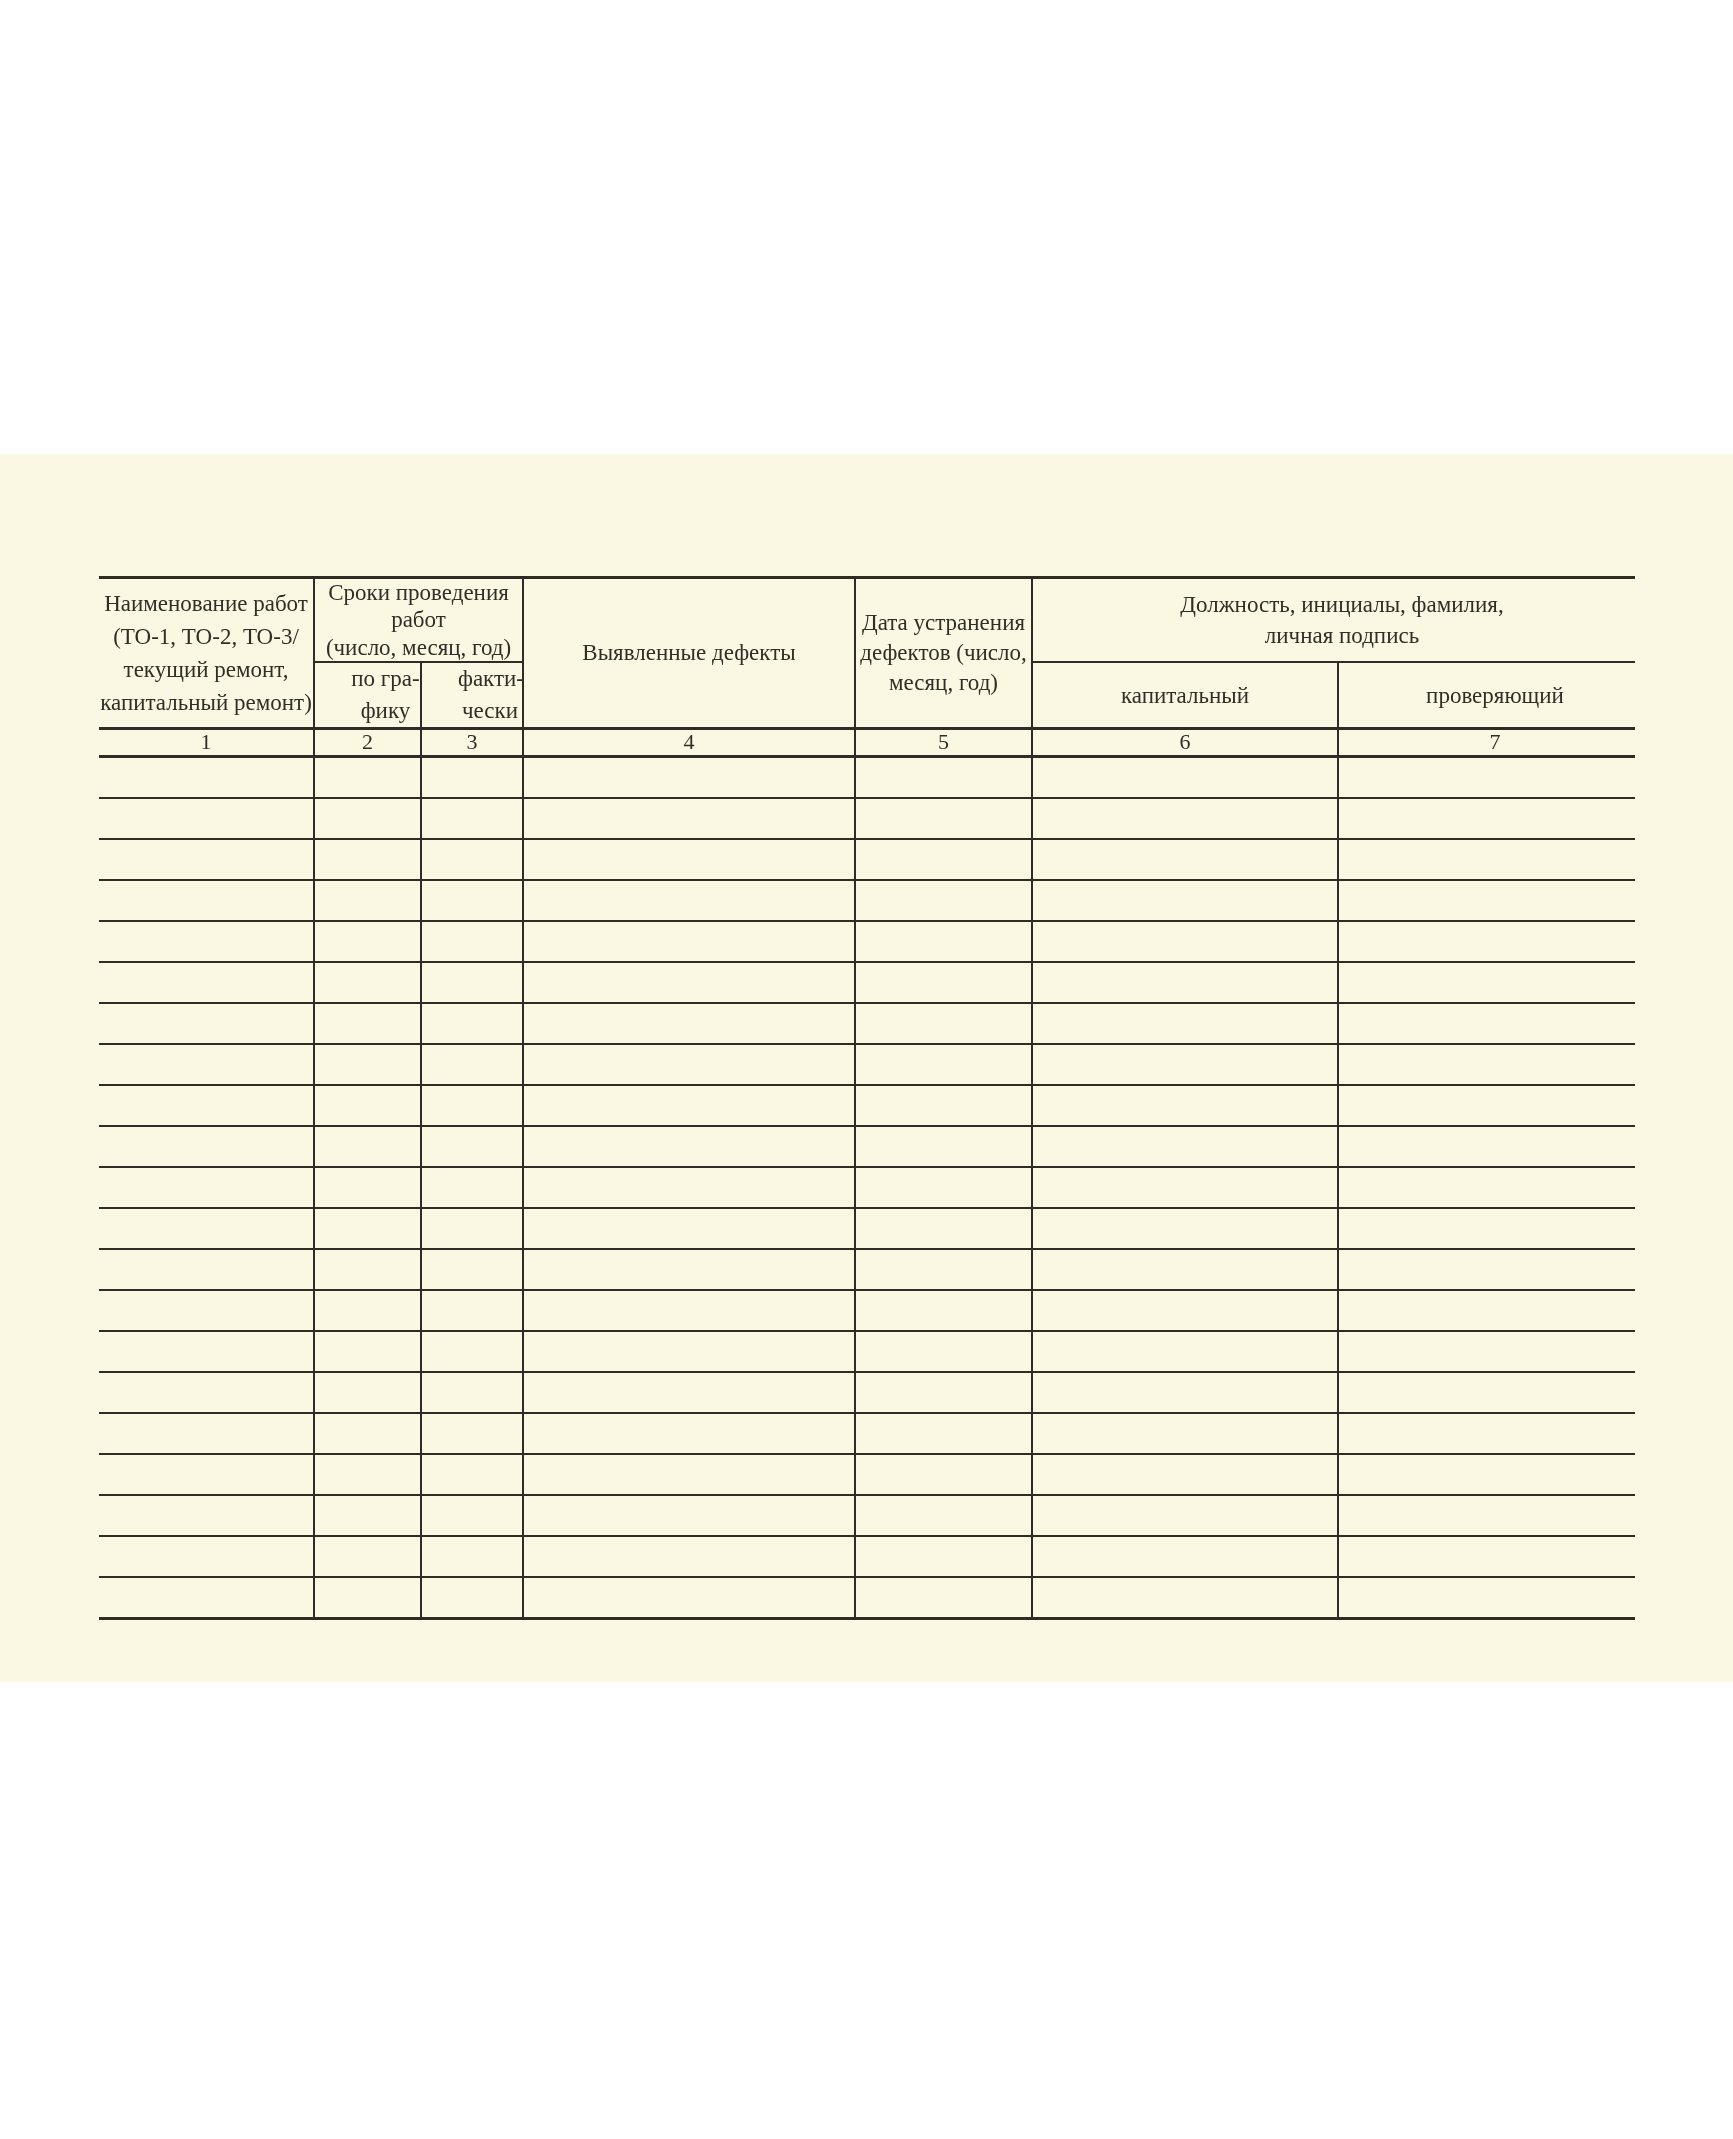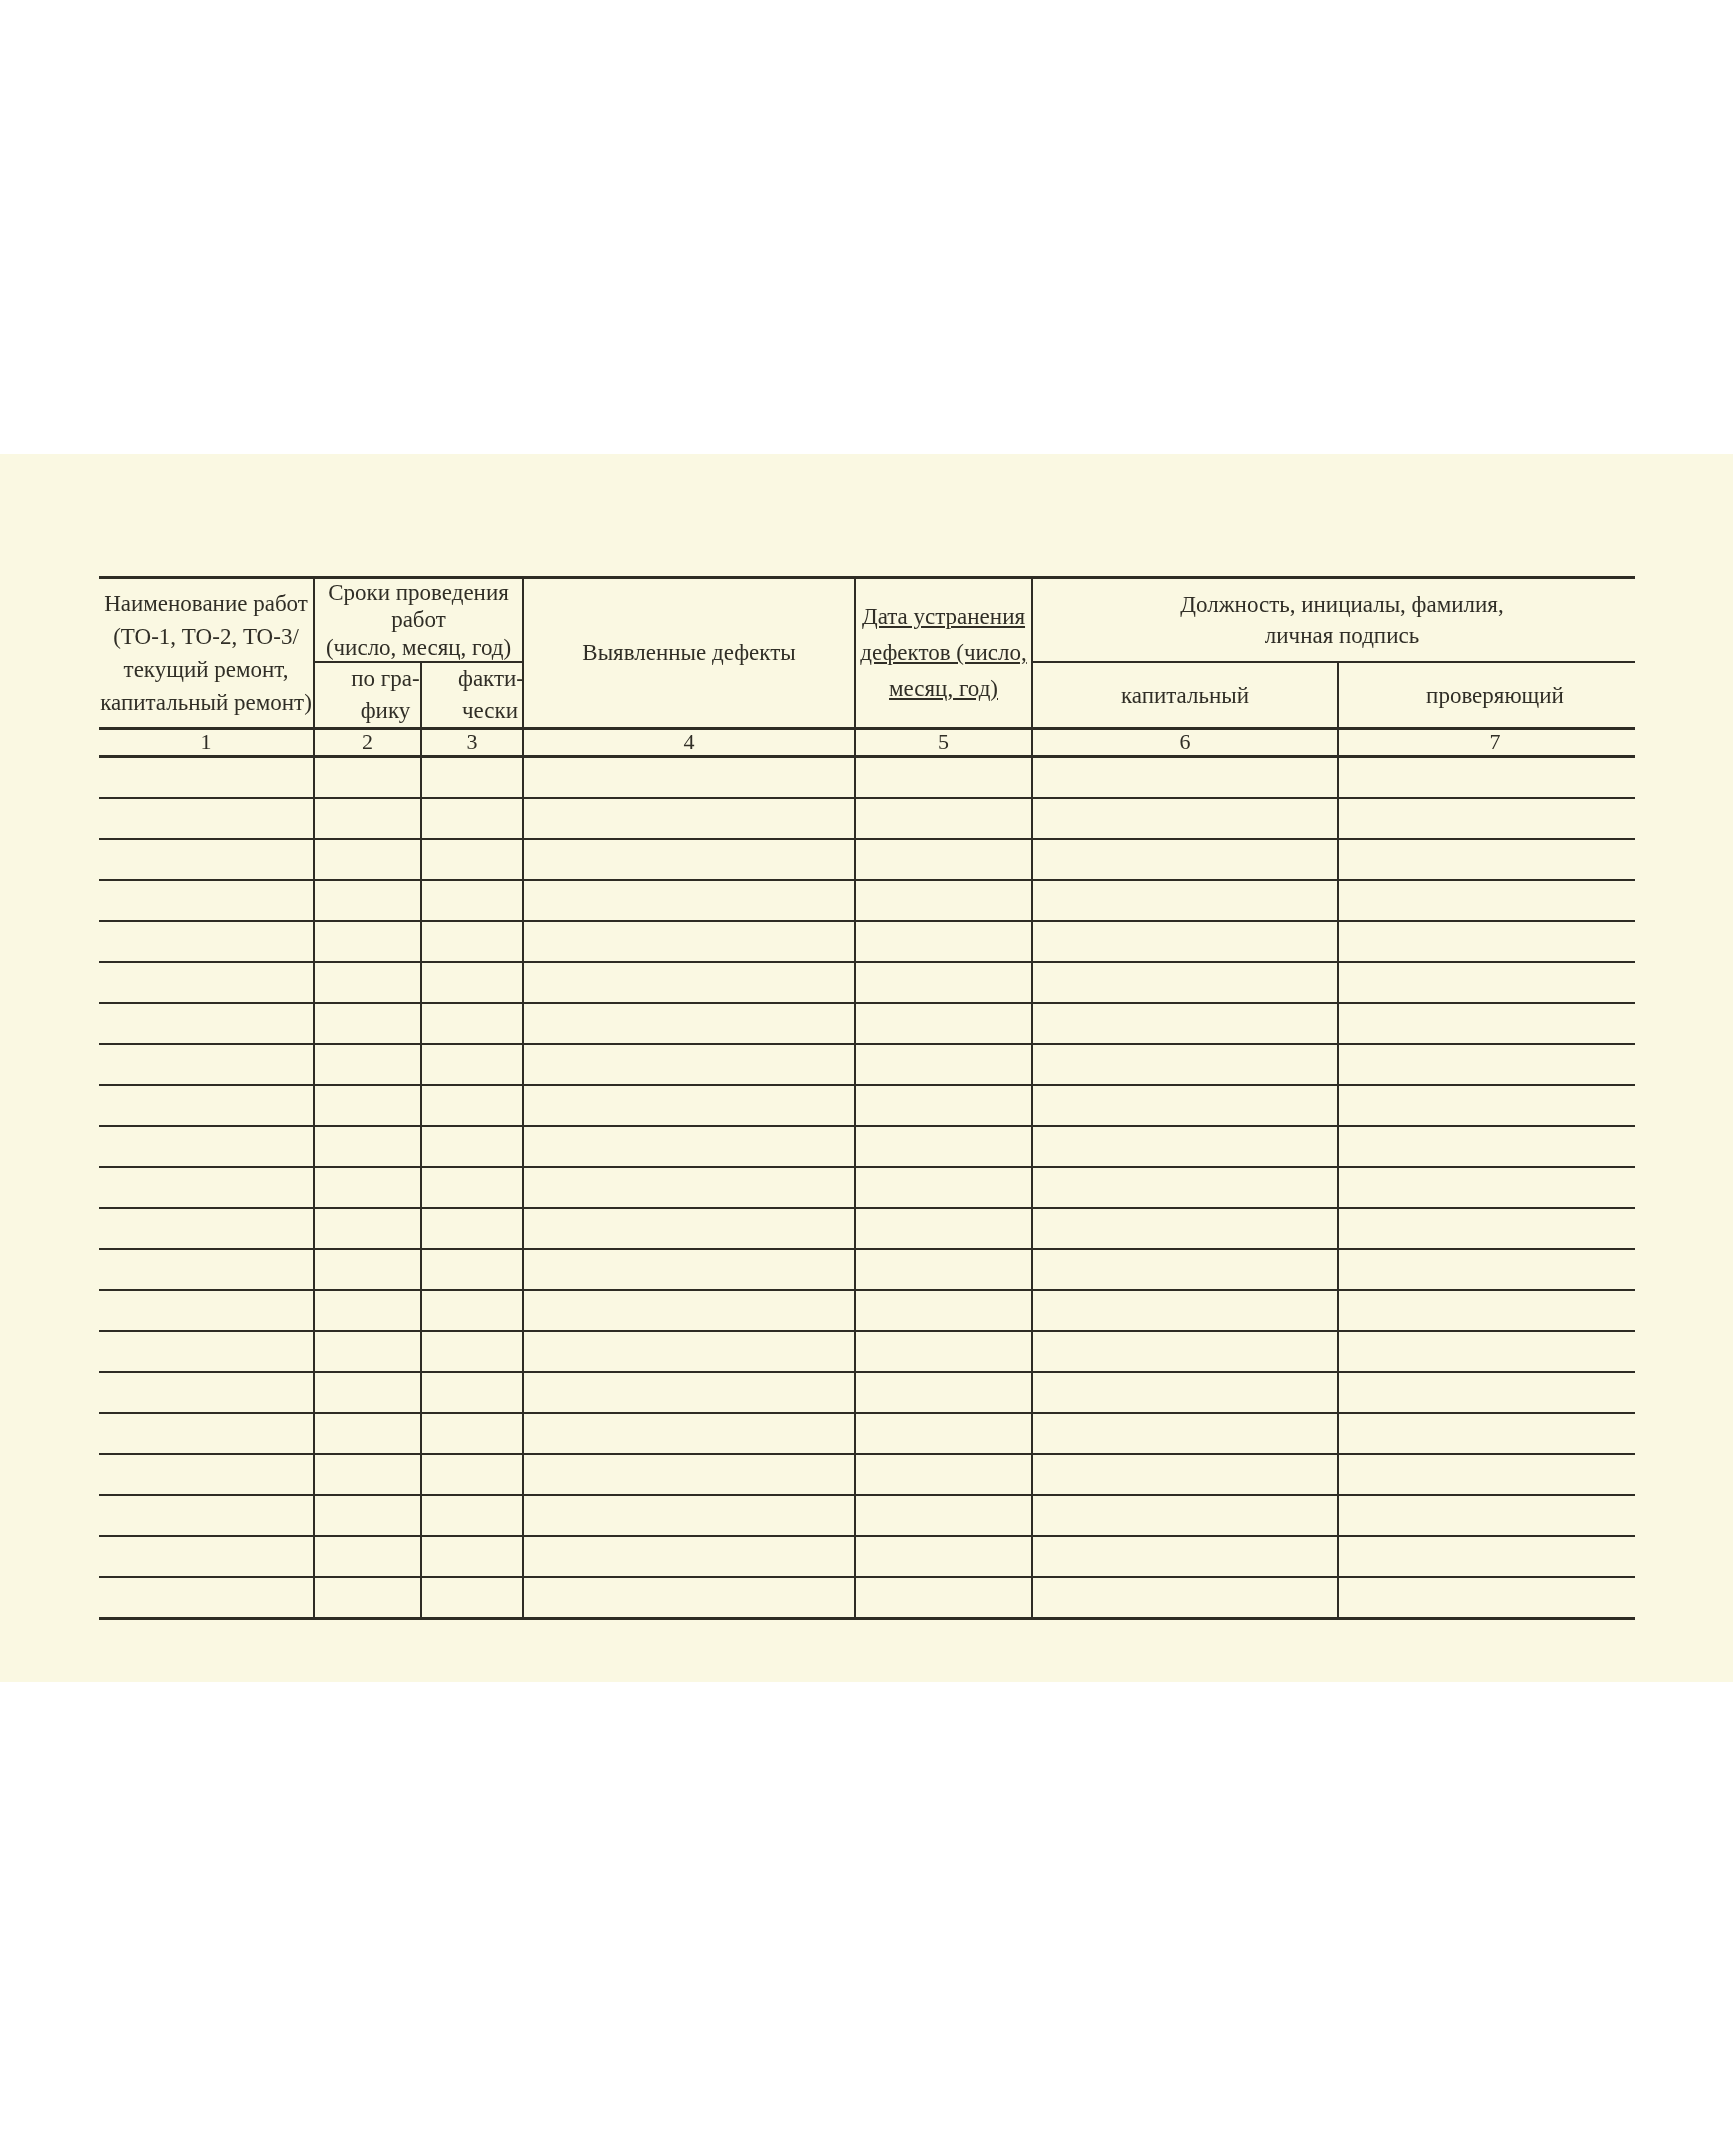--- a/index.html
+++ b/index.html
@@ -47,21 +47,21 @@
   .form-table tr > td:first-child { border-left: none; }
   .form-table tr > td:last-child  { border-right: none; padding-left: 16px; }
 
   tr.h1 > td { height: 80px; }
   tr.h2 > td { height: 50px; }
 
   td.c-name    { line-height: 33px; }
   td.c-group23 { line-height: 27.4px; }
   td.c-sub23   { line-height: 32px; padding-left: 36px; }
   td.c-col4    { line-height: 28px; }
-  td.c-col5    { line-height: 36px; text-decoration: underline; }
+  td.c-col5    { line-height: 30px; }
   td.c-group67 { line-height: 31px; }
   td.c-sub67   { line-height: 27px; }
 
   tr.rownums > td {
     height: 24.5px;
     font-size: 22px;
     line-height: 24.5px;
     border-top-width: 3px;
     border-bottom-width: 3px;
   }

